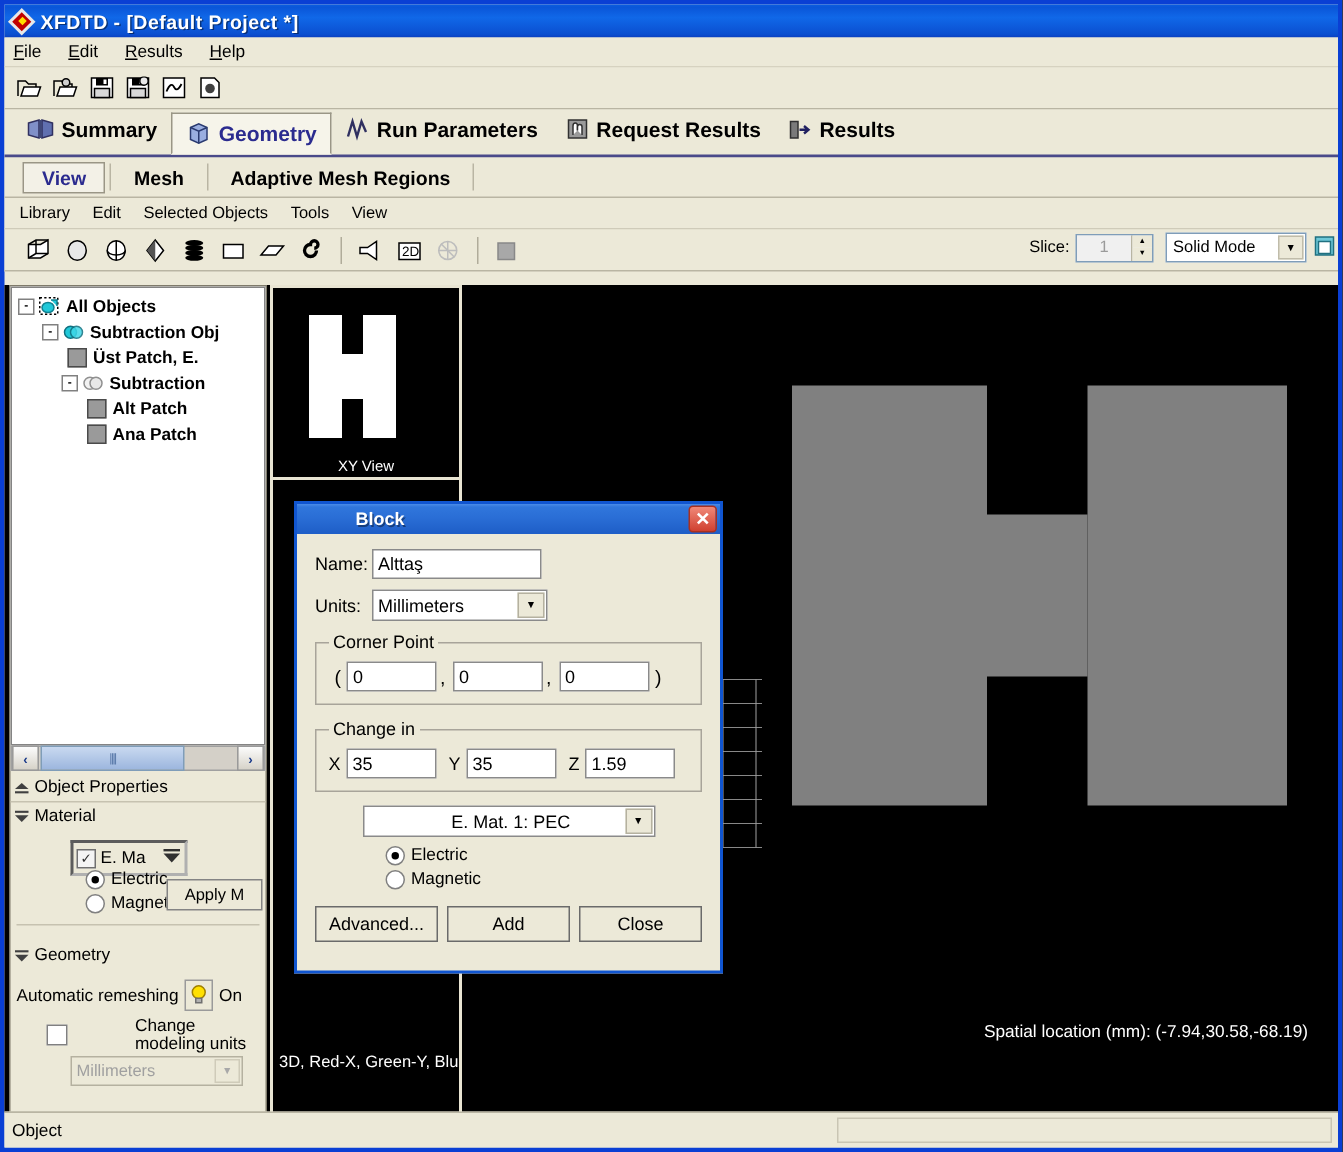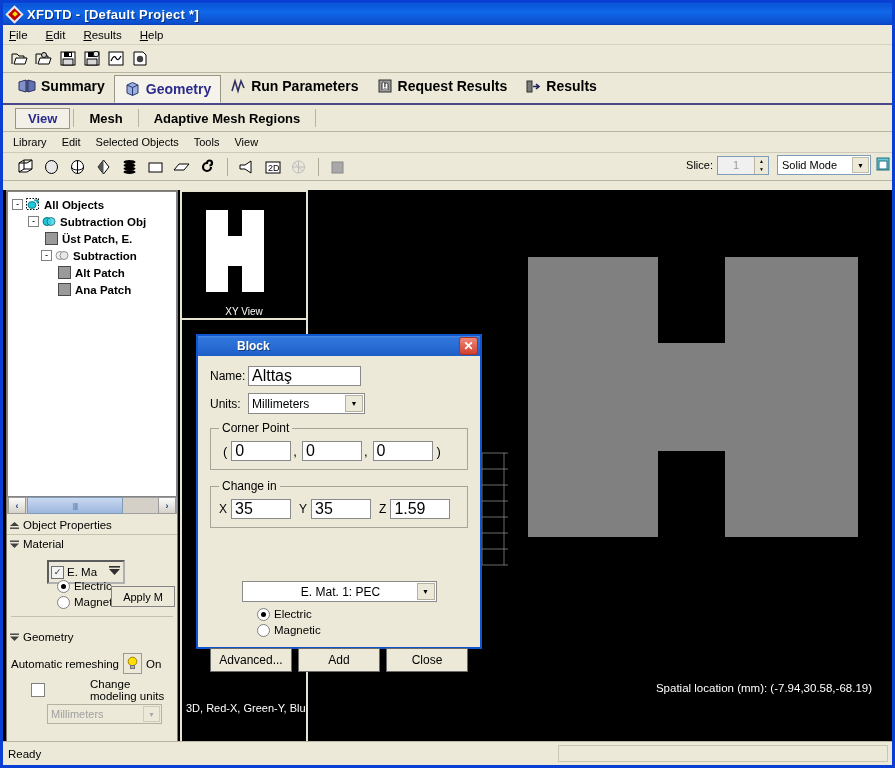--- a/index.html
+++ b/index.html
@@ -135,21 +135,21 @@
           background:#ece9d8;border:2px solid #1055d0;box-sizing:border-box;z-index:50;}
   .dlgtitle{height:20px;background:linear-gradient(to bottom,#4a8be8 0%,#3076dc 10%,#2a6ed6 45%,#1f5fc8 95%);
             display:flex;align-items:center;justify-content:space-between;padding:0 2px 0 6px;}
   .dlgtitle .t{color:#fff;font-size:12px;font-weight:bold;text-shadow:1px 1px 0 rgba(0,0,0,.4);padding-left:33px;}
   .closebtn{width:17px;height:16px;background:linear-gradient(to bottom,#f08878,#d04030);
             border:1px solid #a83020;border-radius:3px;color:#fff;font-size:12px;font-weight:bold;
             display:flex;align-items:center;justify-content:center;line-height:1;}
   .dlgbody{padding:10px 12px 0 12px;}
   .frow{display:flex;align-items:center;margin-bottom:7px;}
   .flabel{font-size:12px;width:38px;}
-  .tinput{height:18px;border:1px solid #8a8a8a;background:#fff;font-size:16px;
+  .tinput{height:18px;border:1px solid #8a8a8a;background:#fff;font-size:12px;
           padding:0 3px;display:flex;align-items:center;}
   .dsel{height:19px;border:1px solid #8a8a8a;background:#fff;font-size:12px;display:flex;
         align-items:center;padding-left:3px;position:relative;}
   .dsel .arrow{position:absolute;right:1px;top:1px;bottom:1px;width:16px;background:#ece9d8;
         border:1px solid #b5b1a0;display:flex;align-items:center;justify-content:center;font-size:7px;}
   fieldset.grp{border:1px solid #a8a49a;margin:0 0 9px 0;padding:6px 6px 8px 8px;}
   fieldset.grp legend{font-size:12px;padding:0 3px;}
   .ptrow{display:flex;align-items:center;}
   .ptrow .paren{font-size:13px;margin:0 4px;}
   .ptrow .comma{font-size:13px;margin:0 5px 0 2px;}
@@ -595,21 +595,21 @@
       </svg>
       <div class="axlabel" style="left:15px;top:231px;">Y</div>
       <div class="axlabel" style="left:148px;top:361px;">X</div>
 
       <div class="spatial">Spatial location (mm): (-7.94,30.58,-68.19)</div>
     </div>
 
   </div>
 
   <div class="statusbar">
-    <div class="stext">Ready</div>
+    <div class="stext">Object</div>
     <div class="sbox"></div>
   </div>
 
   <div class="dialog">
     <div class="dlgtitle">
       <span class="t">Block</span>
       <span class="closebtn">✕</span>
     </div>
     <div class="dlgbody">
 
@@ -645,21 +645,21 @@
           <span style="font-size:12px;margin-right:4px;">X</span>
           <span class="tinput" style="width:52px;">35</span>
           <span style="font-size:12px;margin:0 4px 0 8px;">Y</span>
           <span class="tinput" style="width:52px;">35</span>
           <span style="font-size:12px;margin:0 4px 0 8px;">Z</span>
           <span class="tinput" style="width:52px;">1.59</span>
         </div>
       </fieldset>
 
       <div style="display:flex;justify-content:center;">
-        <span class="dsel" style="width:190px;justify-content:center;margin-top:44px;">
+        <span class="dsel" style="width:190px;justify-content:center;">
           <span>E. Mat. 1: PEC</span>
           <span class="arrow">▼</span>
         </span>
       </div>
 
       <div style="margin:4px 0 0 47px;">
         <div class="radiorow" style="margin-left:0;">
           <span class="radio">
               <span class="dot"></span>
             </span>

